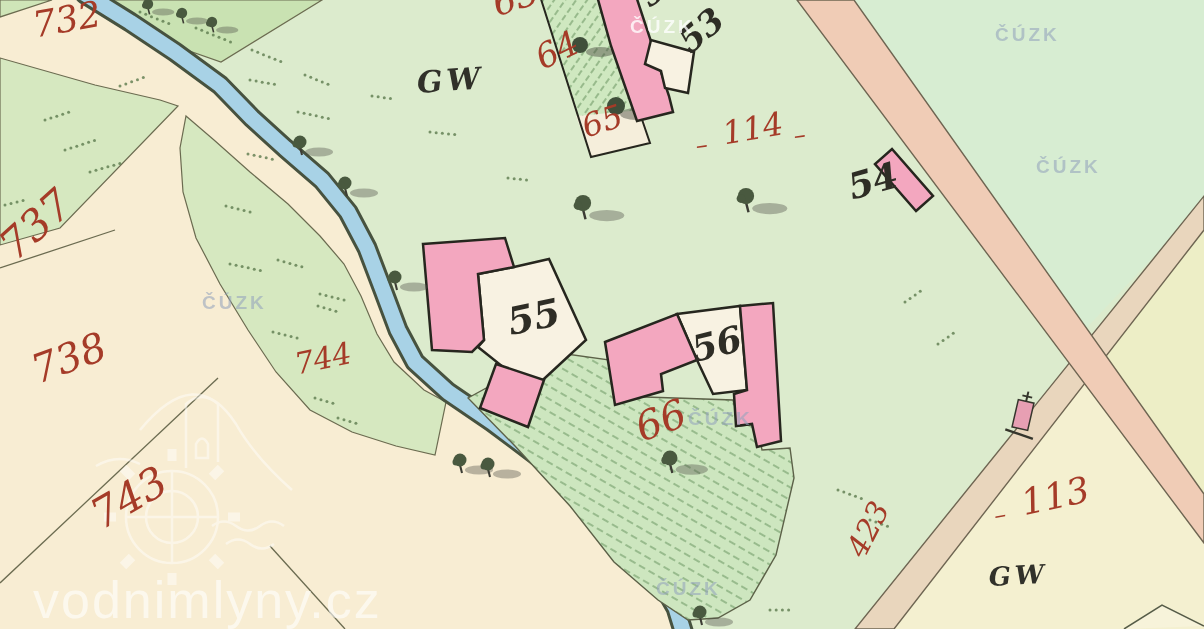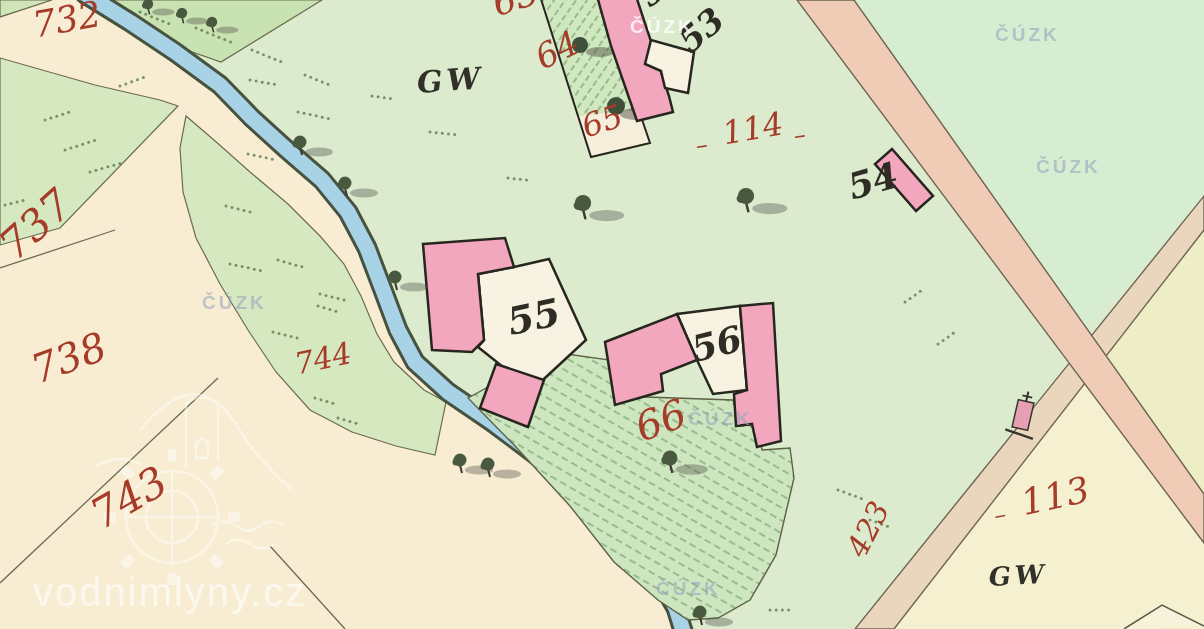--- a/index.html
+++ b/index.html
@@ -8,21 +8,21 @@
   #map svg{position:absolute;left:0;top:0;}
   #labels{position:absolute;left:0;top:0;width:100%;height:100%;}
   .lbl{position:absolute;transform-origin:0 0;white-space:nowrap;font-style:italic;line-height:1;}
   .lbl.red{color:#a53b28;}
   .lbl.black{color:#2e2d25;font-weight:bold;}
   .lbl.gw{color:#31312a;font-weight:bold;letter-spacing:4px;}
   .wm-cuzk{position:absolute;font-family:"Liberation Sans",sans-serif;font-weight:bold;
        font-size:19px;letter-spacing:3px;color:rgba(148,163,188,0.58);white-space:nowrap;}
   .wm-cuzk.lite{color:rgba(255,255,255,0.78);}
   .wm-site{position:absolute;font-family:"Liberation Sans",sans-serif;font-weight:normal;
-       font-size:40px;letter-spacing:2px;color:rgba(255,255,255,0.60);white-space:nowrap;}
+       font-size:52px;letter-spacing:2px;color:rgba(255,255,255,0.60);white-space:nowrap;}
 </style>
 </head>
 <body>
 
 <div id="map">
   <svg width="1204" height="629" viewBox="0 0 1204 629">
     <defs>
       <pattern id="hatchTop" width="9" height="9" patternUnits="userSpaceOnUse" patternTransform="rotate(-55)">
         <line x1="0" y1="4" x2="9" y2="4" stroke="rgba(72,122,64,0.55)" stroke-width="1.5" stroke-dasharray="6 3"></line>
       </pattern>

